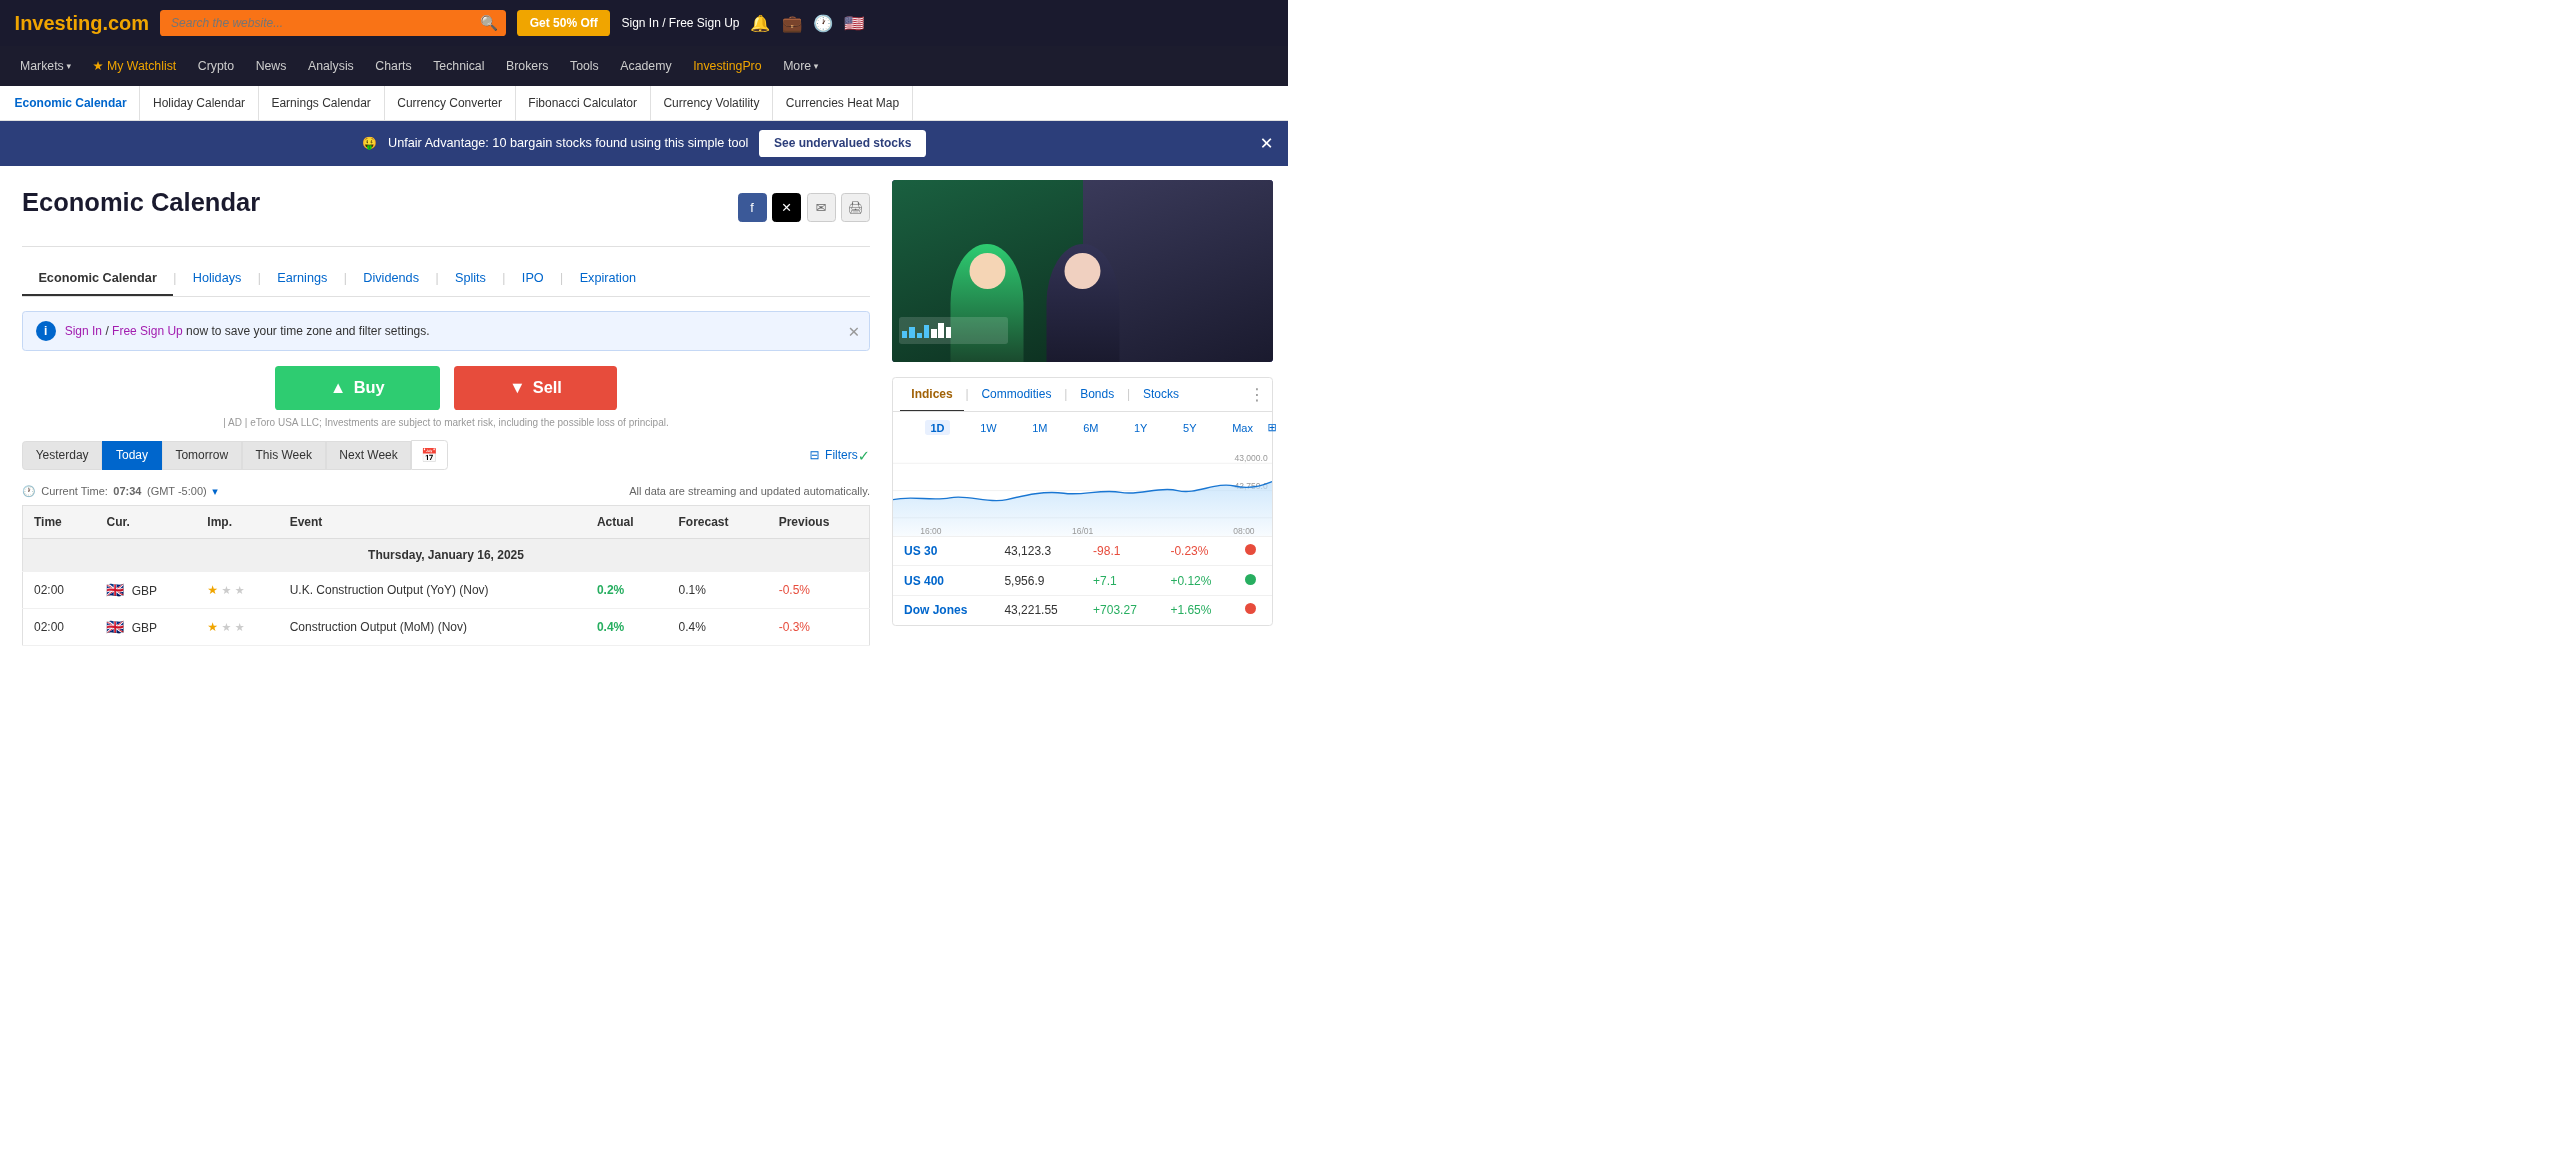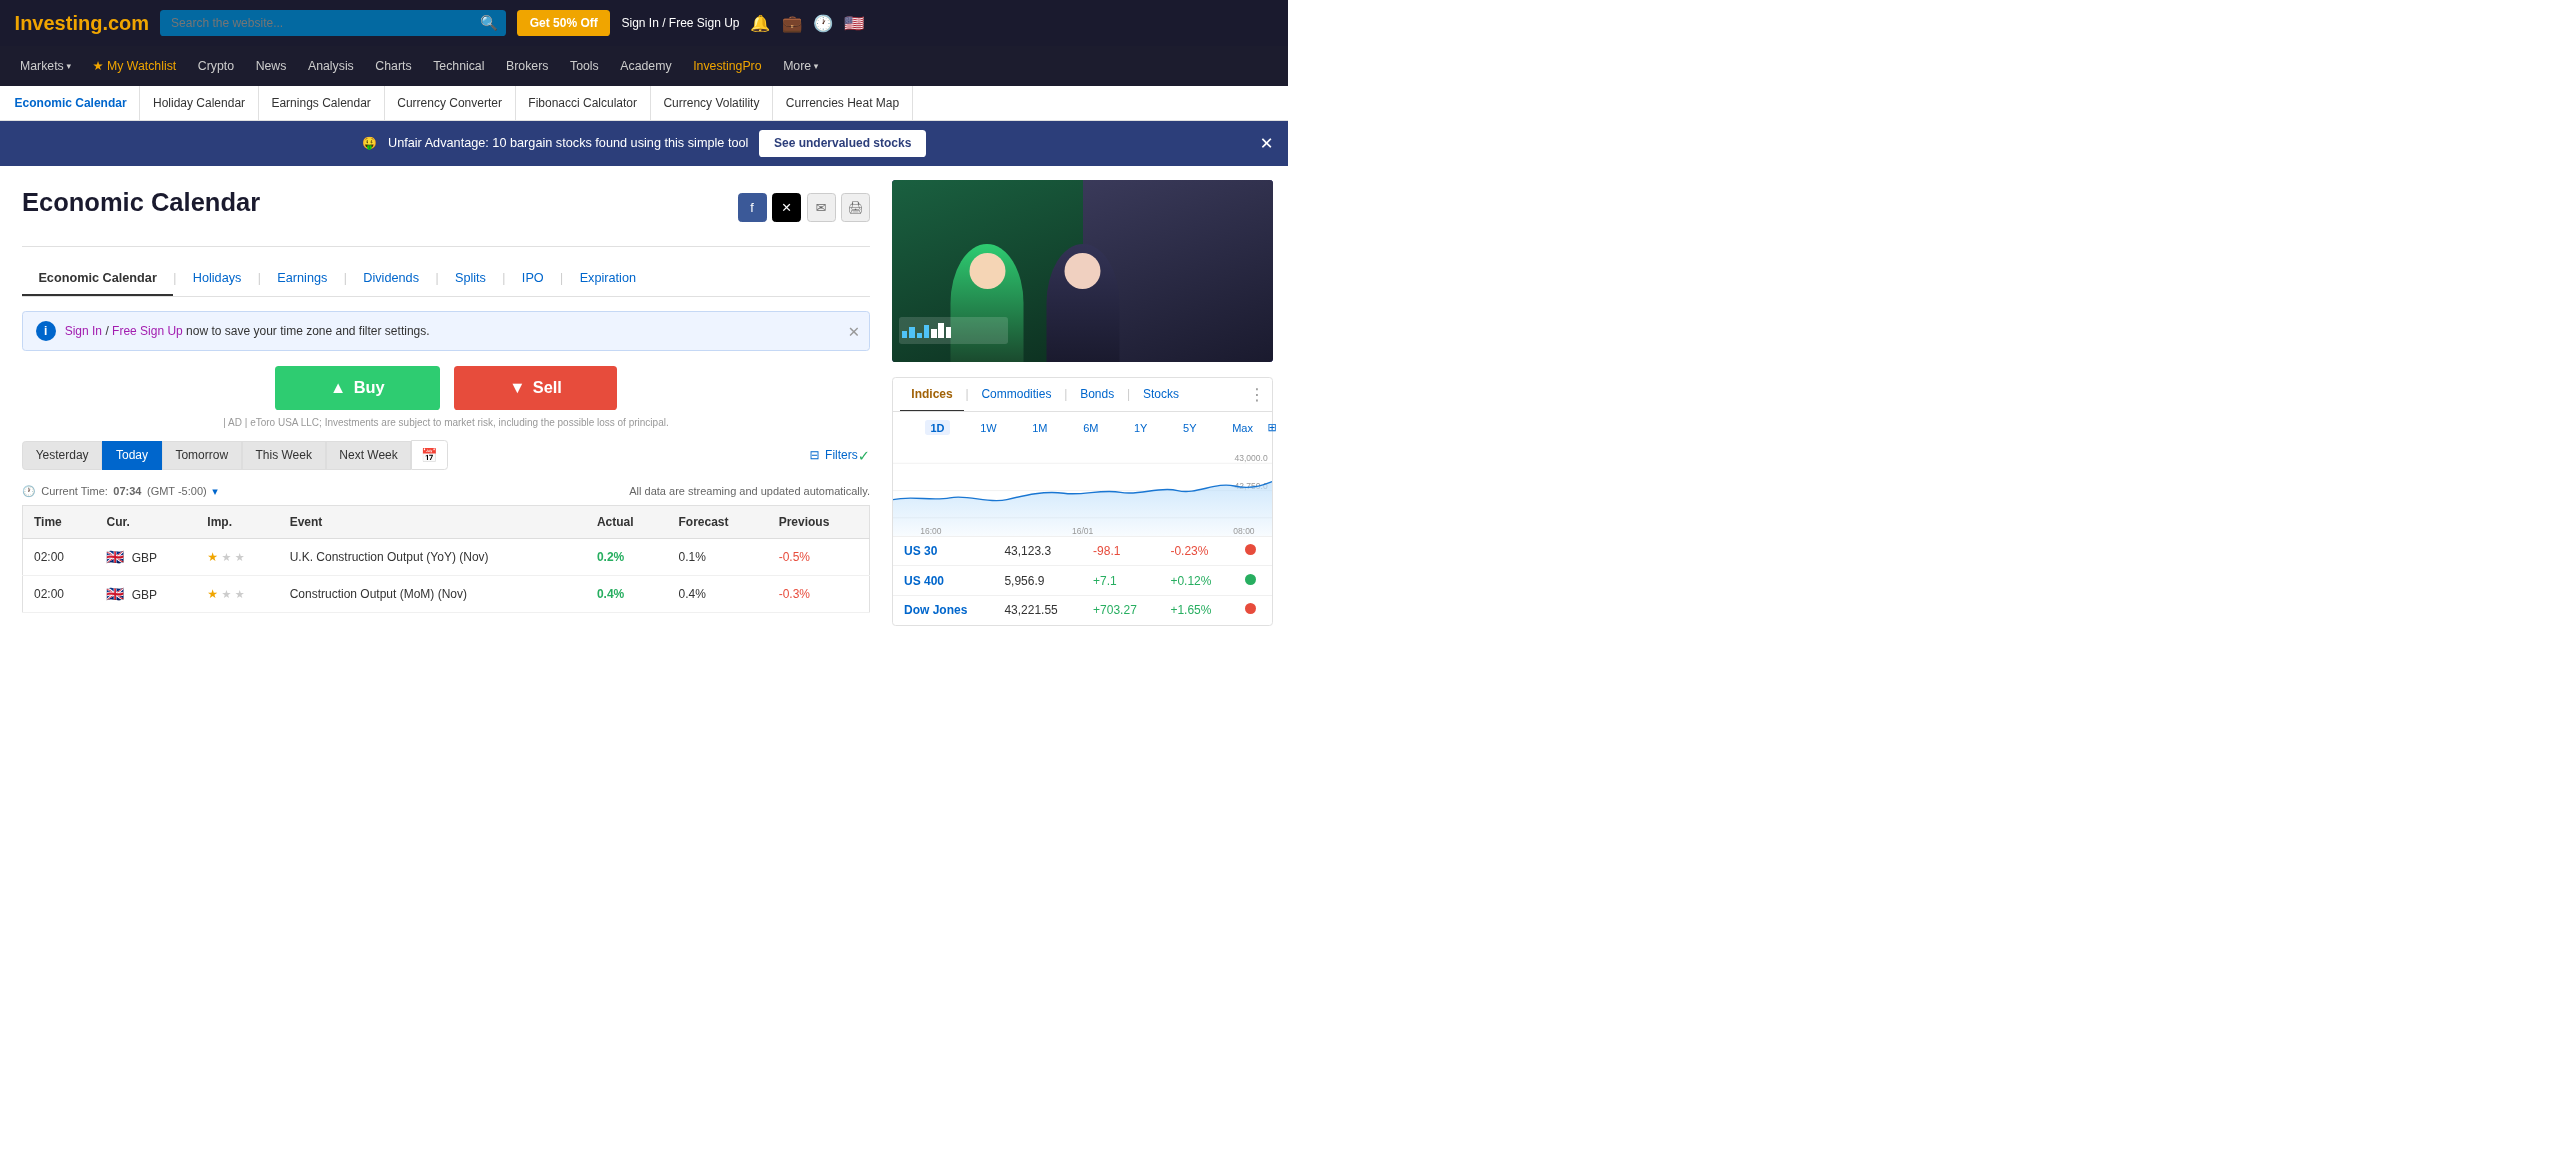--- a/index.html
+++ b/index.html
@@ -25,21 +25,22 @@
       flex: 1;
       max-width: 346px;
       position: relative;
     }
     .search-box input {
       width: 100%;
       padding: 6.4px 31px 6.4px 11px;
       border-radius: 3.6px;
       border: none;
       font-size: 12px;
-      background: #0369a1;
+      background: #f97316;
+      font-style: italic;
     }
     .search-icon-btn {
       position: absolute;
       right: 7.3px;
       top: 50%;
       transform: translateY(-50%);
       background: none;
       border: none;
       cursor: pointer;
       color: #666;
@@ -647,20 +648,23 @@
           <th>Time</th>
           <th>Cur.</th>
           <th>Imp.</th>
           <th>Event</th>
           <th>Actual</th>
           <th>Forecast</th>
           <th>Previous</th>
         </tr>
       </thead>
       <tbody>
+        <tr class="date-row">
+          <td colspan="7">Thursday, January 16, 2025</td>
+        </tr>
 
 
         <tr>
           <td>02:00</td>
           <td>
             <span class="flag">🇬🇧</span>
             <span class="cur-label">GBP</span>
           </td>
           <td>
             <span class="star-filled">★</span>

